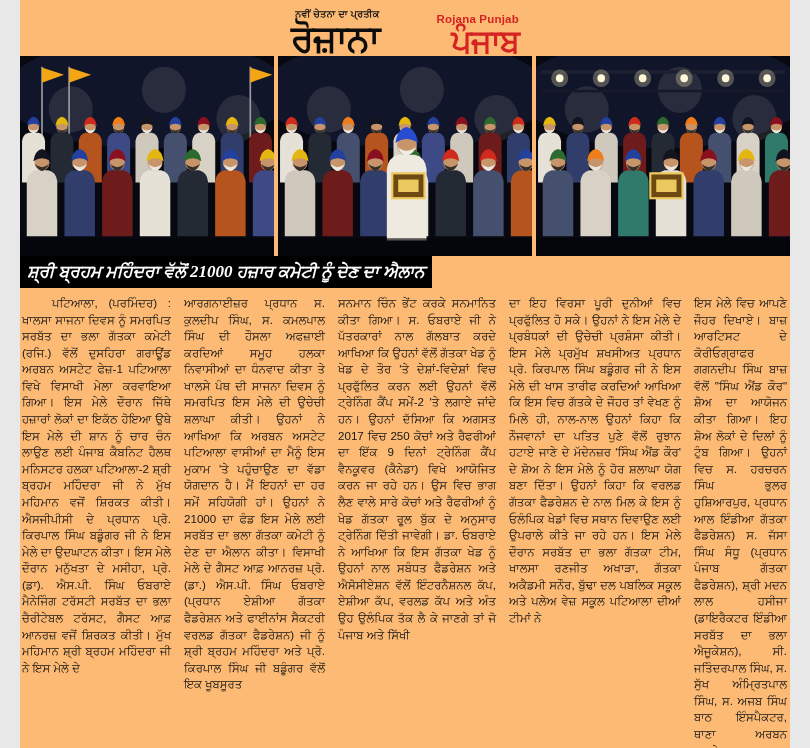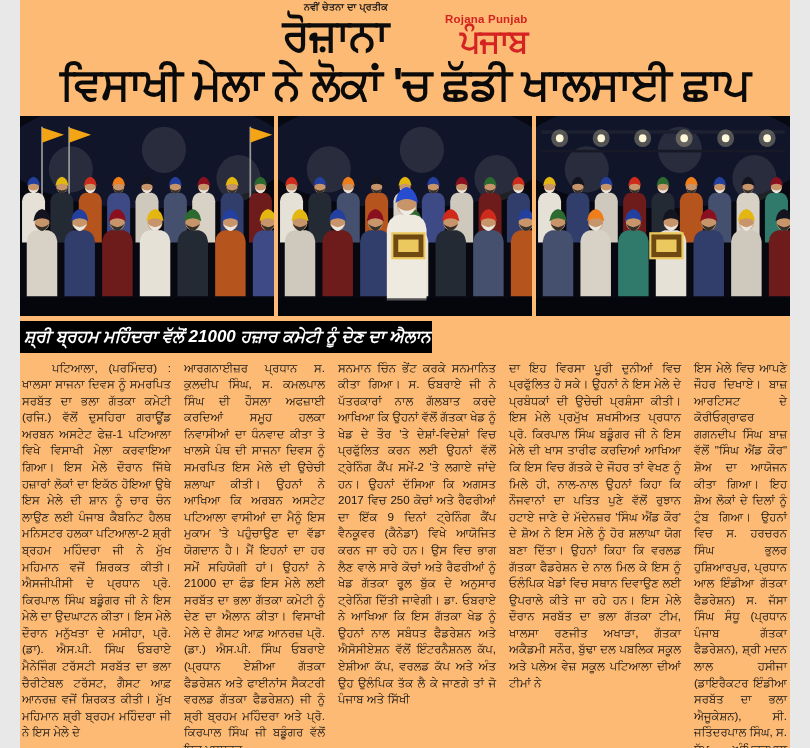--- a/index.html
+++ b/index.html
@@ -6,36 +6,36 @@
   .page{
     width:770px;height:748px;margin:0 auto;background:#fdba74;
     position:relative;overflow:hidden;
     font-family:"Liberation Sans","DejaVu Sans",sans-serif;
     color:#111;
   }
   
   .masthead{height:56px;display:flex;justify-content:center;align-items:flex-end;gap:16px;padding-top:2px;box-sizing:border-box;}
   .m-left{display:flex;flex-direction:column;align-items:flex-end;}
   .m-tagline{font-size:9.5px;font-weight:bold;color:#111;letter-spacing:.3px;margin-bottom:1px;}
-  .m-title-black{font-size:44px;font-weight:bold;color:#0c0c0c;line-height:.95;letter-spacing:-1px;}
+  .m-title-black{font-size:37px;font-weight:bold;color:#0c0c0c;line-height:.95;letter-spacing:-1px;}
   .m-right{display:flex;flex-direction:column;align-items:flex-end;}
   .m-english{font-size:11.5px;font-weight:bold;margin-bottom:1px;letter-spacing:.2px;}
   .m-title-red{font-size:32px;font-weight:bold;line-height:.95;letter-spacing:-1px;}
   
   .headline{
     padding:3px 2px 6px;text-align:center;
     font-size:44px;font-weight:bold;color:#0a0a0a;
     line-height:1.15;letter-spacing:-1px;white-space:nowrap;overflow:hidden;
   }
   
   .photos{display:flex;gap:4px;height:200px;}
   .photo{flex:1;position:relative;background:#05060c;overflow:hidden;}
   .photo svg{display:block;width:100%;height:100%;}
   
-  .subheads{display:flex;gap:22px;margin-top:5px;}
+  .subheads{display:flex;gap:22px;font-family:Liberation Serif, serif;}
   .subhead{
     background:#000;color:#fff;font-weight:bold;font-style:italic;
     font-size:17px;line-height:1;padding:7px 4px 8px;text-align:center;
     box-sizing:border-box;white-space:nowrap;overflow:hidden;
   }
   .subhead.sh-left{width:412px;}
   .subhead.sh-right{flex:1;}
   
   .body-cols{display:flex;gap:13px;padding:7px 3px 0 2px;box-sizing:border-box;}
   .col{
@@ -58,21 +58,20 @@
     <div class="m-left">
       <div class="m-tagline">ਨਵੀਂ ਚੇਤਨਾ ਦਾ ਪ੍ਰਤੀਕ</div>
       <div class="m-title-black">ਰੋਜ਼ਾਨਾ</div>
     </div>
     <div class="m-right">
       <div class="m-english" id="mast-en" style="color: rgb(212, 35, 34); margin-left: 41px;">Rojana Punjab</div>
       <div class="m-title-red" id="mast-red" style="color: rgb(212, 35, 34);">ਪੰਜਾਬ</div>
     </div>
   </div>
 
-  <div class="headline">ਵਿਸਾਖੀ ਮੇਲਾ ਨੇ ਲੋਕਾਂ 'ਚ ਛੱਡੀ ਖਾਲਸਾਈ ਛਾਪ</div>
 
   <div class="photos">
     <div class="photo">
       <svg class="photo-svg" viewBox="0 0 300 225" preserveAspectRatio="none" aria-label="ਰਾਤ ਦੇ ਵਿਸਾਖੀ ਮੇਲੇ ਵਿਚ ਨਿਸ਼ਾਨ ਸਾਹਿਬ ਝੰਡਿਆਂ ਨਾਲ ਸਟੇਜ 'ਤੇ ਰੰਗ-ਬਰੰਗੀਆਂ ਦਸਤਾਰਾਂ ਵਾਲੇ ਪਤਵੰਤੇ">
           <rect x="0" y="0" width="300" height="225" fill="#070810"></rect>
           <ellipse cx="150" cy="42" rx="170" ry="62" fill="#11152a"></ellipse>
           <circle cx="60" cy="60" r="26" fill="#fffbe6" opacity="0.1"></circle>
           <circle cx="170" cy="38" r="26" fill="#fffbe6" opacity="0.1"></circle>
           <circle cx="258" cy="70" r="26" fill="#fffbe6" opacity="0.1"></circle>
           <line x1="26" y1="12" x2="26" y2="92" stroke="#9a9a9a" stroke-width="2"></line>

